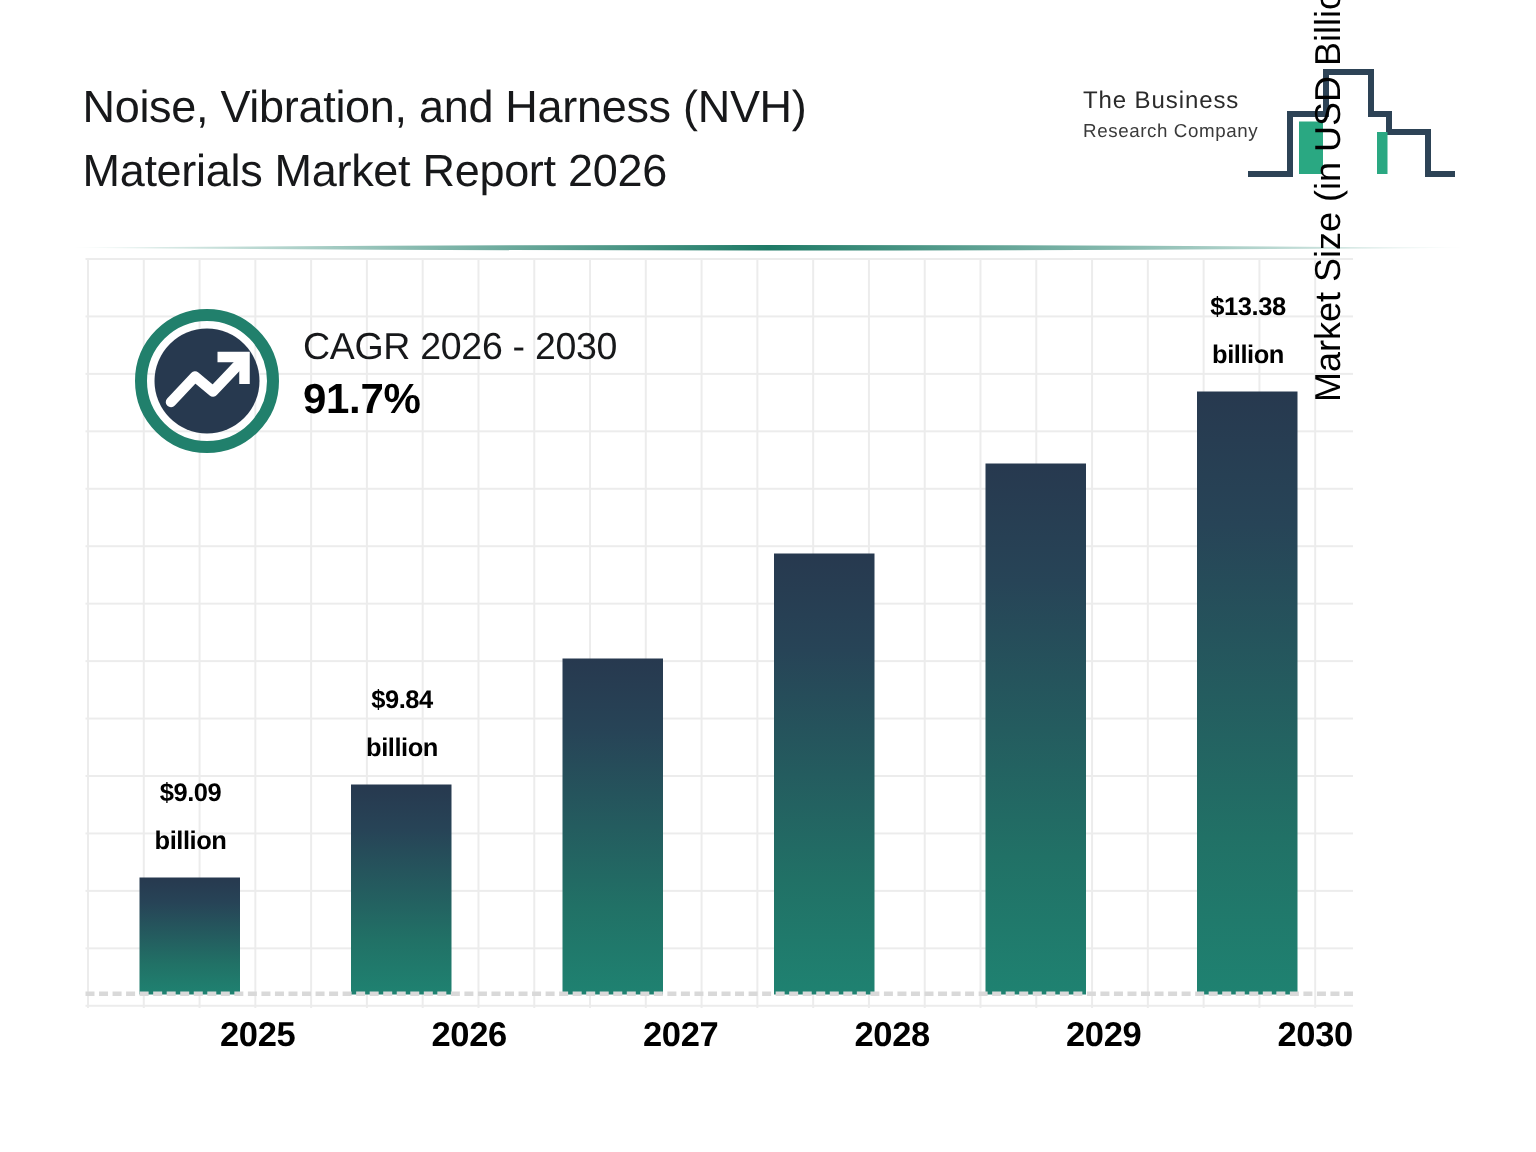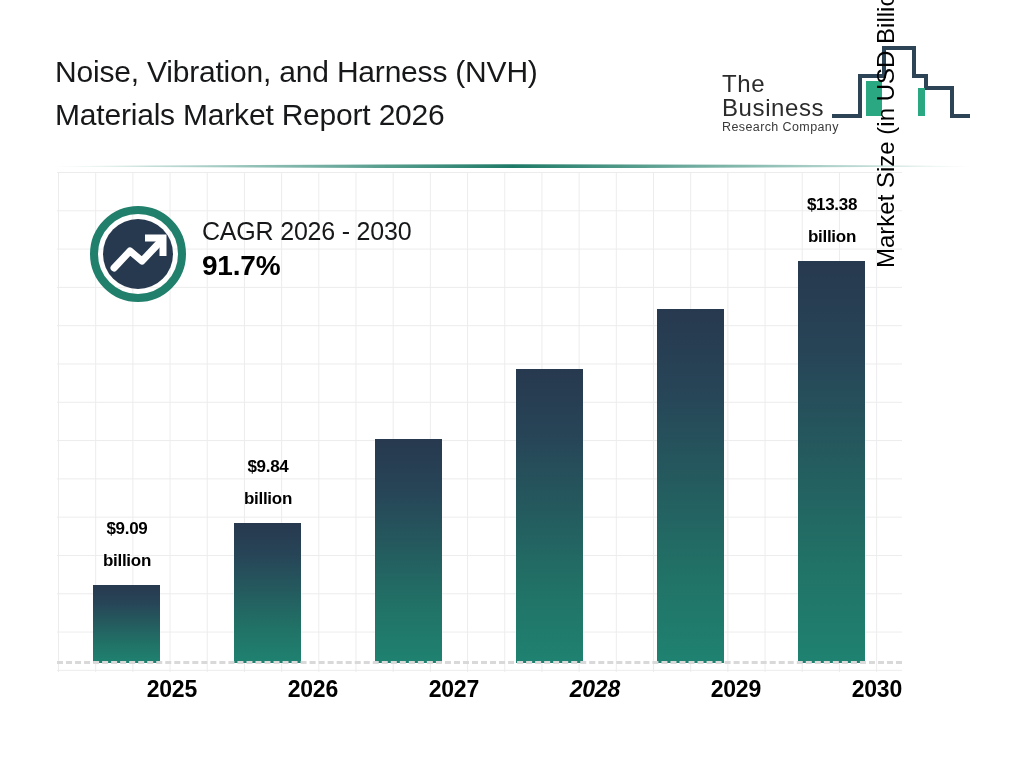--- a/index.html
+++ b/index.html
@@ -38,26 +38,25 @@
     left: 722px; top: 36px;
     width: 250px; height: 88px;
   }
   #logo-text {
     position: absolute;
     left: 0; top: 20px;
     width: 150px;
     text-align: left;
   }
   #logo-line1 {
-    font-size: 24px;
+    font-size: 16px;
     color: #2b2b2b;
     letter-spacing: 0.6px;
     font-weight: 400;
     line-height: 24px;
-    margin-top: 16px;
   }
   #logo-line2 {
     font-size: 12.5px;
     color: #3a3a3a;
     letter-spacing: 0.4px;
     font-weight: 400;
     line-height: 15px;
   }
   #logo-mark {
     position: absolute;
@@ -268,21 +267,21 @@
 
       </div>
 
       <div id="baseline"></div>
     </div>
 
     <div id="xaxis">
       <div class="xtick" style="left:0px;">2025</div>
       <div class="xtick" style="left:141px;">2026</div>
       <div class="xtick" style="left:282px;">2027</div>
-      <div class="xtick" style="left:423px;font-style:italic;">2028</div>
+      <div class="xtick" style="left:423px;">2028</div>
       <div class="xtick" style="left:564px;">2029</div>
       <div class="xtick" style="left:705px;">2030</div>
     </div>
 
     <div id="yaxis-title">Market Size (in USD Billion)</div>
 
     <div id="cagr">
       <div id="cagr-circle">
         <svg width="96" height="96" viewBox="0 0 96 96">
           <circle cx="48" cy="48" r="44" fill="none" stroke="#21806c" stroke-width="8"></circle>

